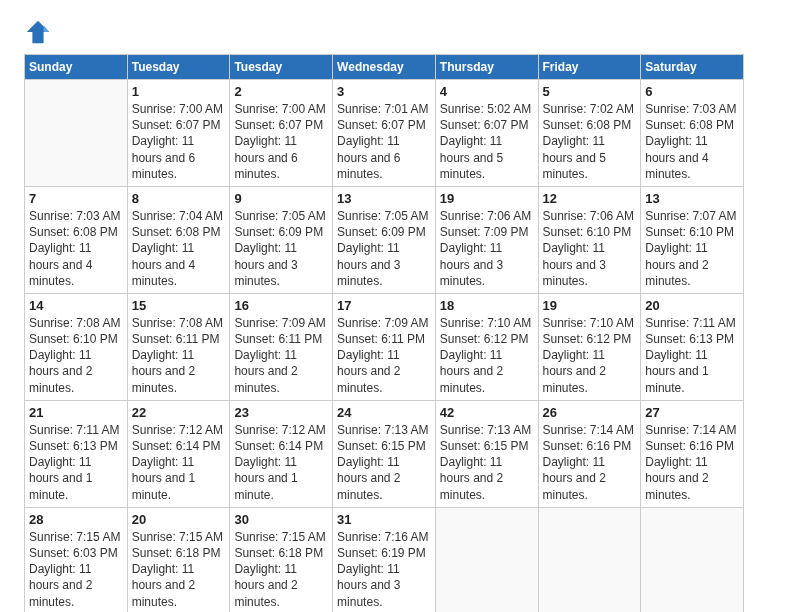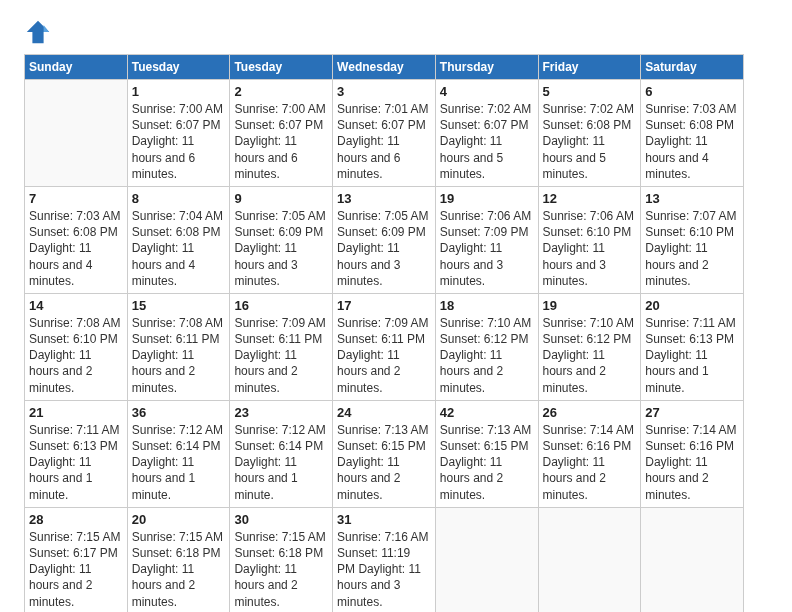--- a/index.html
+++ b/index.html
@@ -141,21 +141,21 @@
           </td>
           <td>
             <div class="day-number">3</div>
             <div class="day-info">Sunrise: 7:01 AM
 Sunset: 6:07 PM
 Daylight: 11 hours
 and 6 minutes.</div>
           </td>
           <td>
             <div class="day-number">4</div>
-            <div class="day-info">Sunrise: 7:02 AM
+            <div class="day-info">Sunrise: 5:02 AM
 Sunset: 6:07 PM
 Daylight: 11 hours
 and 5 minutes.</div>
           </td>
           <td>
             <div class="day-number">5</div>
             <div class="day-info">Sunrise: 7:02 AM
 Sunset: 6:08 PM
 Daylight: 11 hours
 and 5 minutes.</div>
@@ -272,21 +272,21 @@
         </tr>
         <tr>
           <td>
             <div class="day-number">21</div>
             <div class="day-info">Sunrise: 7:11 AM
 Sunset: 6:13 PM
 Daylight: 11 hours
 and 1 minute.</div>
           </td>
           <td>
-            <div class="day-number">36</div>
+            <div class="day-number">22</div>
             <div class="day-info">Sunrise: 7:12 AM
 Sunset: 6:14 PM
 Daylight: 11 hours
 and 1 minute.</div>
           </td>
           <td>
             <div class="day-number">23</div>
             <div class="day-info">Sunrise: 7:12 AM
 Sunset: 6:14 PM
 Daylight: 11 hours
@@ -318,42 +318,42 @@
             <div class="day-info">Sunrise: 7:14 AM
 Sunset: 6:16 PM
 Daylight: 11 hours
 and 2 minutes.</div>
           </td>
         </tr>
         <tr>
           <td>
             <div class="day-number">28</div>
             <div class="day-info">Sunrise: 7:15 AM
-Sunset: 6:17 PM
+Sunset: 6:03 PM
 Daylight: 11 hours
 and 2 minutes.</div>
           </td>
           <td>
             <div class="day-number">20</div>
             <div class="day-info">Sunrise: 7:15 AM
 Sunset: 6:18 PM
 Daylight: 11 hours
 and 2 minutes.</div>
           </td>
           <td>
             <div class="day-number">30</div>
             <div class="day-info">Sunrise: 7:15 AM
 Sunset: 6:18 PM
 Daylight: 11 hours
 and 2 minutes.</div>
           </td>
           <td>
             <div class="day-number">31</div>
             <div class="day-info">Sunrise: 7:16 AM
-Sunset: 11:19 PM
+Sunset: 6:19 PM
 Daylight: 11 hours
 and 3 minutes.</div>
           </td>
           <td class="empty"></td>
           <td class="empty"></td>
           <td class="empty"></td>
         </tr>
       </tbody>
   </table>
 </div>

